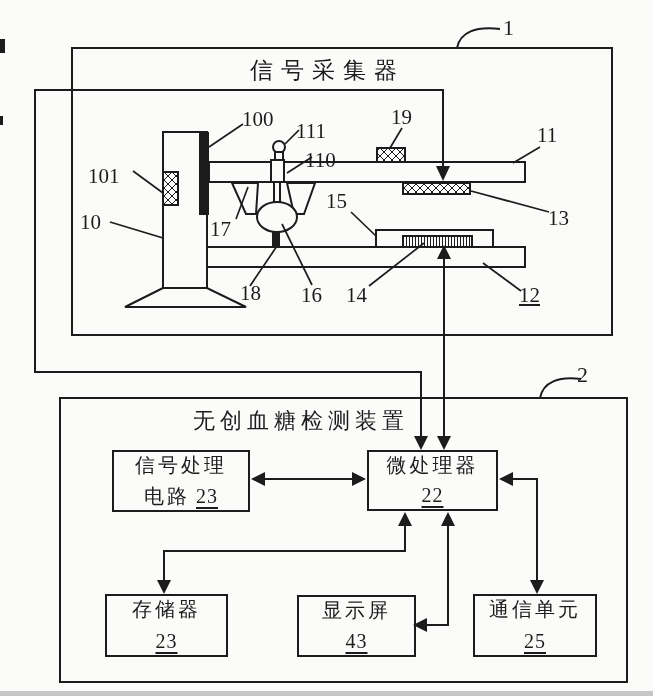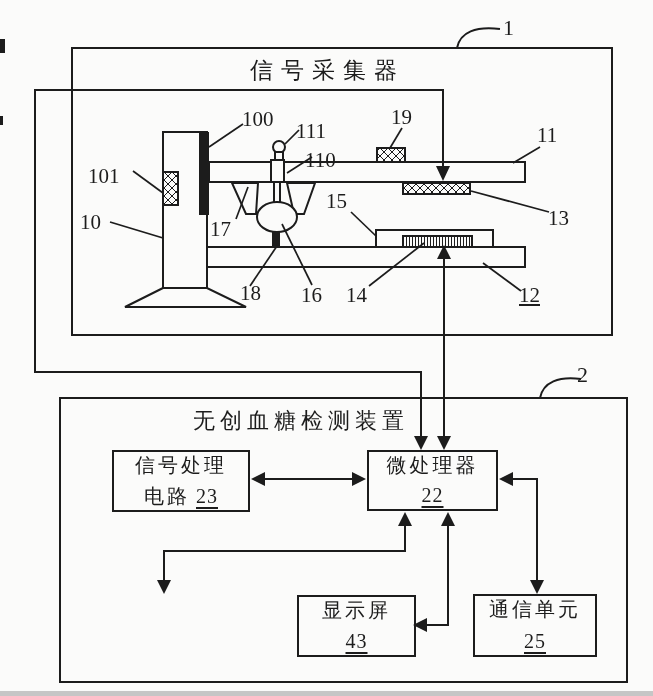--- a/index.html
+++ b/index.html
@@ -132,20 +132,24 @@
   <div class="blk" style="left:112px; top:450px; width:138px; height:62px;">
     <div><span>信号处理</span></div>
     <div><span>电路</span><span class="num ml">23</span></div>
   </div>
 
   <div class="blk" style="left:367px; top:450px; width:131px; height:61px;">
     <div>微处理器</div>
     <div><span class="num">22</span></div>
   </div>
 
+  <div class="blk" style="left:105px; top:594px; width:123px; height:63px;">
+    <div>存储器</div>
+    <div><span class="num">23</span></div>
+  </div>
 
   <div class="blk" style="left:297px; top:595px; width:119px; height:62px;">
     <div>显示屏</div>
     <div><span class="num">43</span></div>
   </div>
 
   <div class="blk" style="left:473px; top:594px; width:124px; height:63px;">
     <div>通信单元</div>
     <div><span class="num">25</span></div>
   </div>

